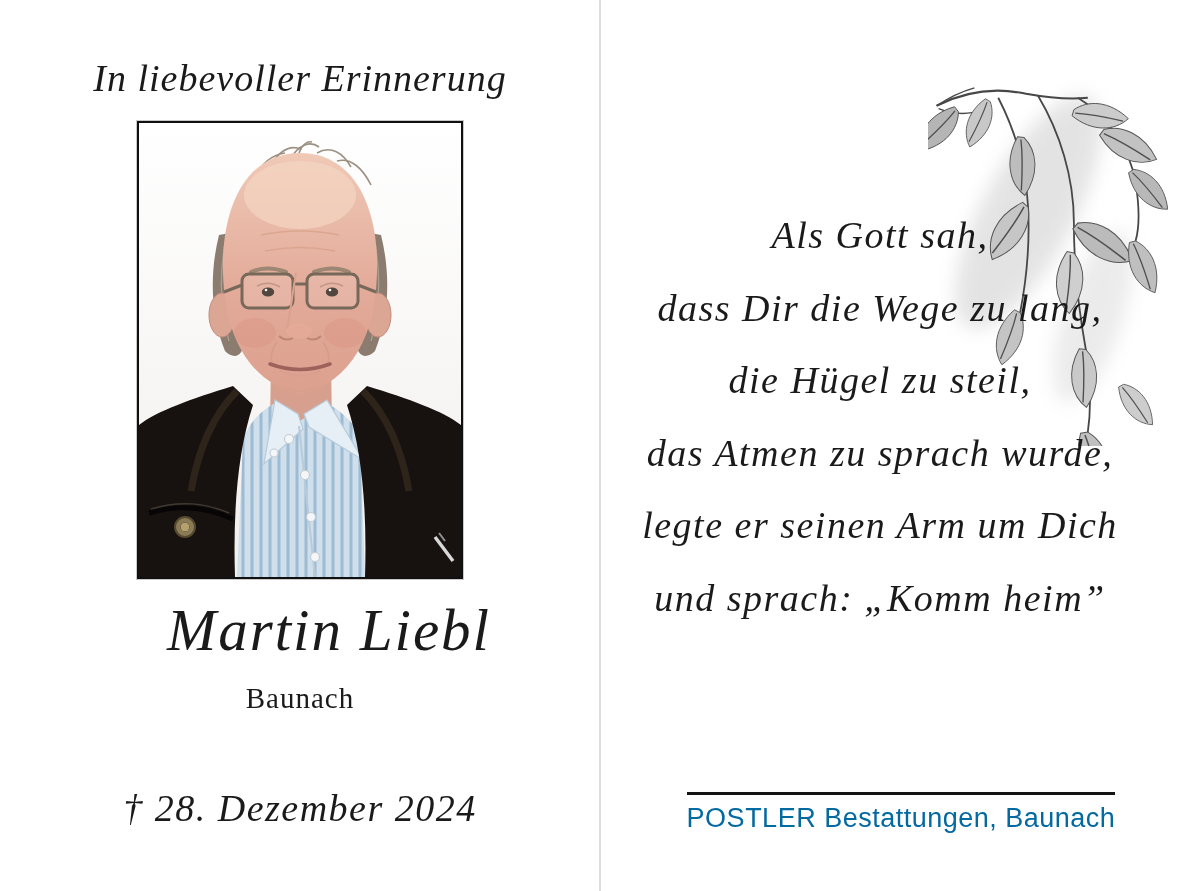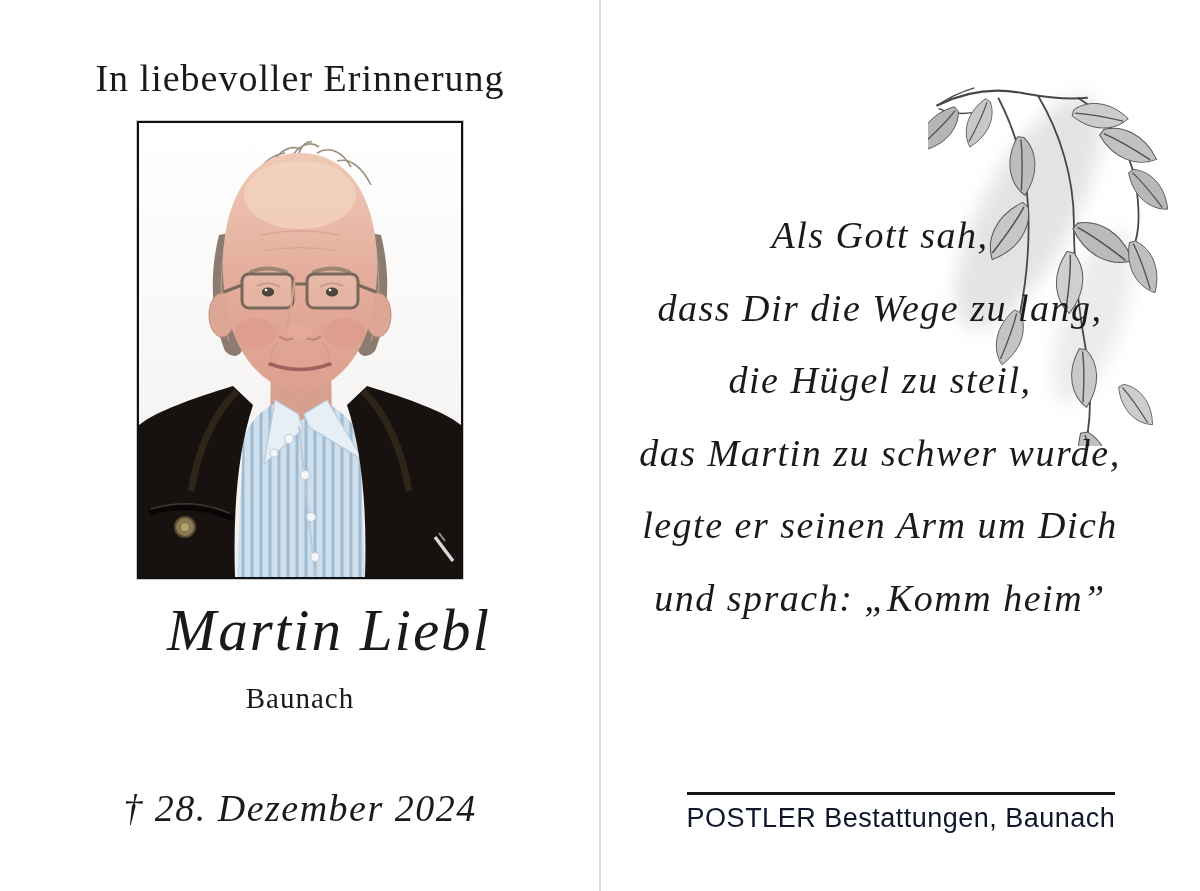--- a/index.html
+++ b/index.html
@@ -11,21 +11,21 @@
     font-family:"Liberation Serif","DejaVu Serif",serif;
     color:#1a1a1a;
   }
   .fold{
     position:absolute;left:599px;top:0;width:2px;height:891px;
     background:#dcdcdc;
   }
   
   .heading{
     position:absolute;left:0;top:56px;width:600px;
-    text-align:center;font-size:38px;
+    text-align:center;font-style:italic;font-size:38px;
     letter-spacing:1px;white-space:nowrap;
   }
   .photo-frame{
     position:absolute;left:137px;top:121px;width:322px;height:454px;
     border:2px solid #101010;background:#fdfdfd;box-shadow:0 0 0 1px #c9c9c9;
   }
   .photo-frame svg{display:block;width:100%;height:100%;}
   .deceased-name{
     position:absolute;left:0;top:601px;width:600px;
     text-align:center;font-style:italic;font-size:59px;
@@ -54,21 +54,21 @@
   }
   .sig-rule{
     position:absolute;left:687px;top:792px;width:428px;height:3px;
     background:#141414;
   }
   .funeral-home{
     position:absolute;left:672px;top:803px;width:458px;
     text-align:center;
     font-family:"Liberation Sans","DejaVu Sans",sans-serif;
     font-size:27px;letter-spacing:0.5px;white-space:nowrap;
-    color:#0f172a;
+    color:#0369a1;
   }
 </style>
 </head>
 <body>
 
 <div class="card">
 
   <div class="fold"></div>
 
   <div class="heading">In liebevoller Erinnerung</div>
@@ -221,21 +221,21 @@
     <use href="#leaf" transform="translate(208,194) rotate(95)" fill="#bfbfbf"></use>
     <use href="#leaf" transform="translate(158,303) rotate(115) scale(1.05)" fill="#c9c9c9"></use>
     <use href="#leaf" transform="translate(196,338) rotate(80) scale(0.9)" fill="#cdcdcd"></use>
     <use href="#leaf" transform="translate(160,386) rotate(100) scale(1.15)" fill="#c0c0c0"></use>
   </svg>
 
   <div class="poem">
     <div>Als Gott sah,</div>
     <div>dass Dir die Wege zu lang,</div>
     <div>die Hügel zu steil,</div>
-    <div>das Martin zu schwer wurde,</div>
+    <div>das Atmen zu sprach wurde,</div>
     <div>legte er seinen Arm um Dich</div>
     <div>und sprach: „Komm heim”</div>
   </div>
 
   <div class="sig-rule"></div>
   <div class="funeral-home">POSTLER Bestattungen, Baunach</div>
 
 </div>
 
 </body></html>

